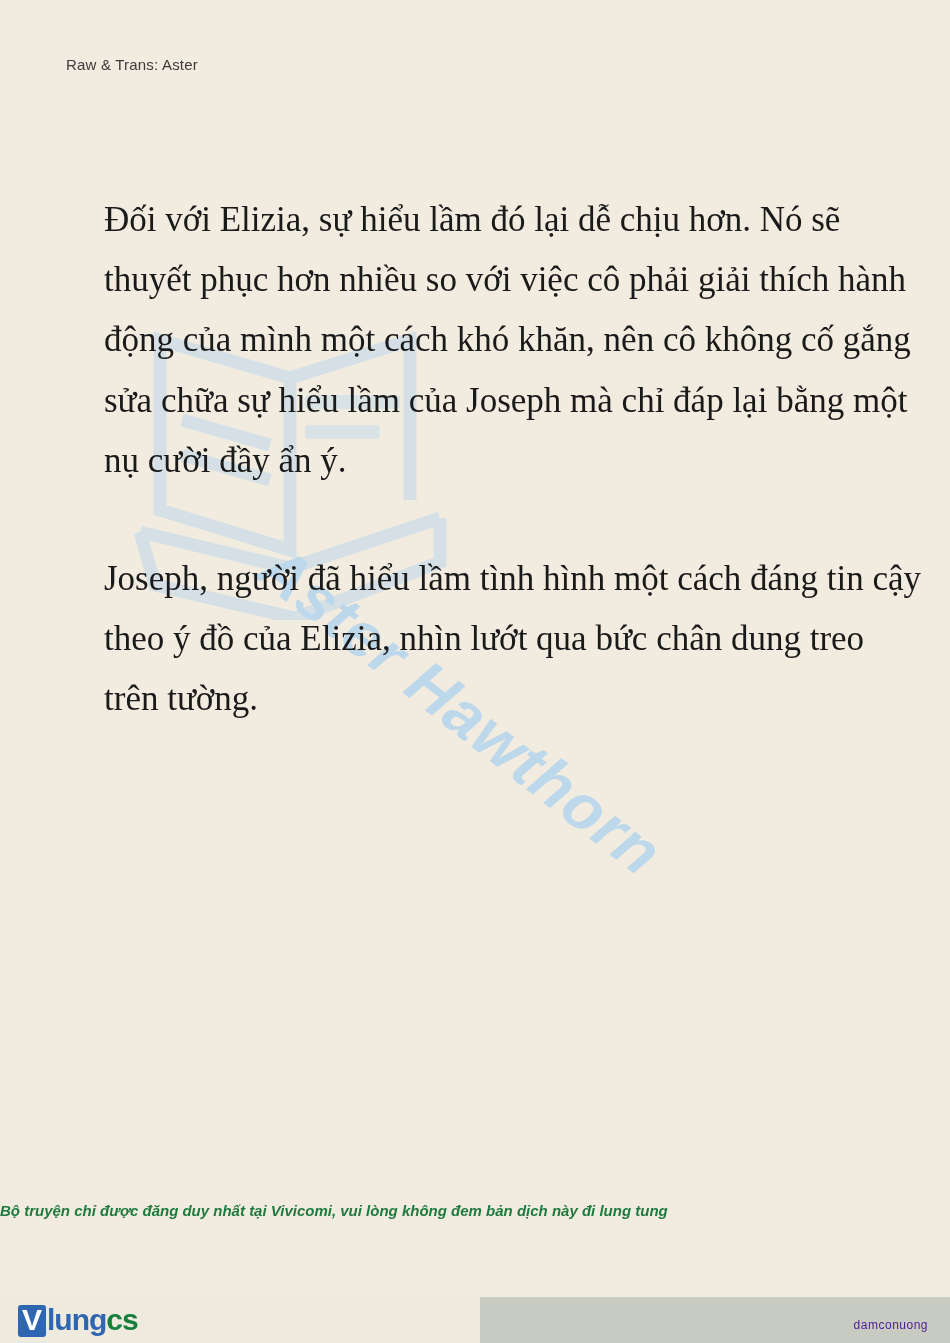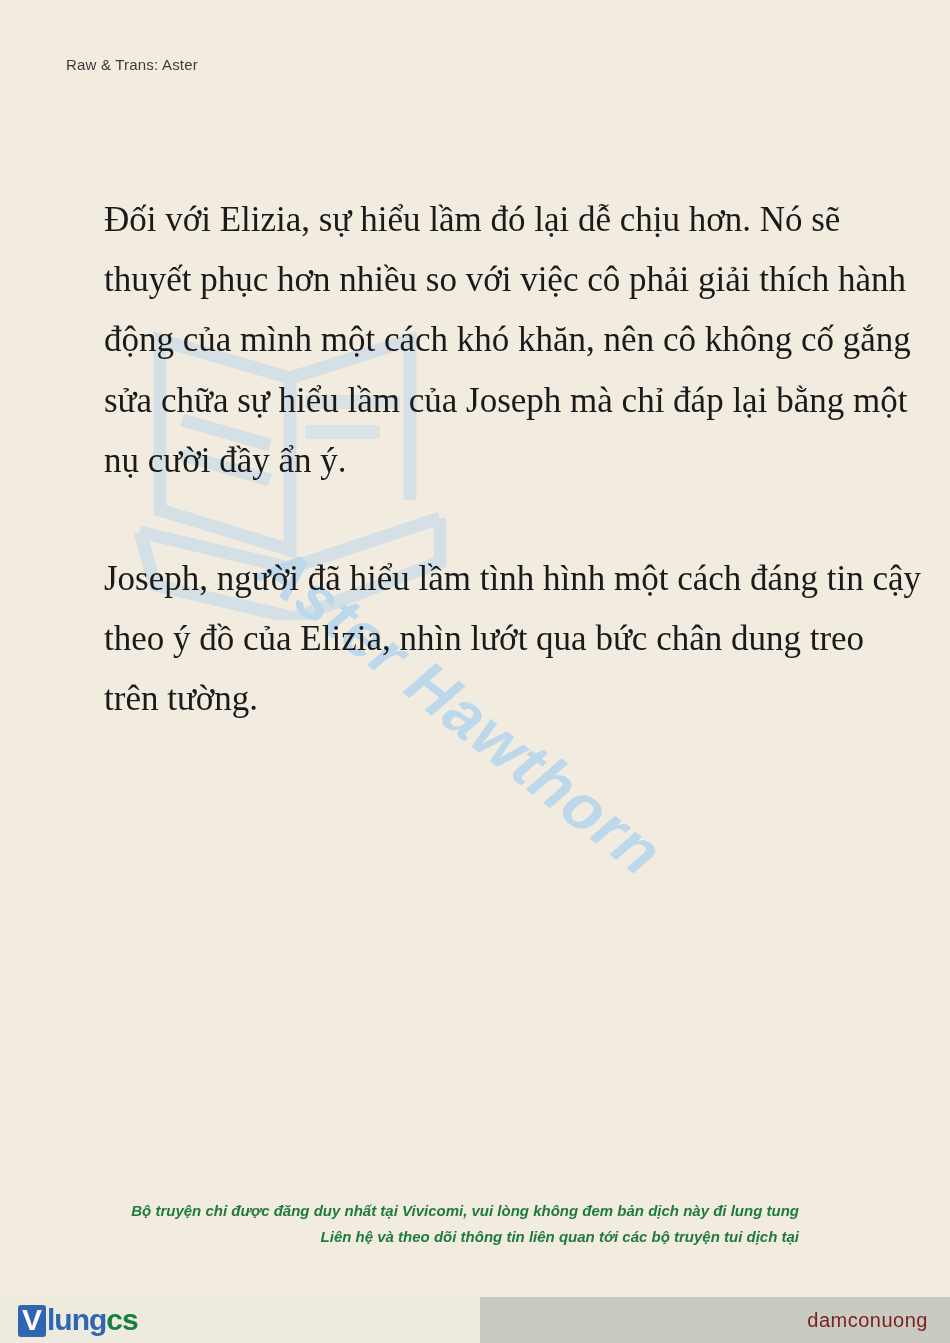--- a/index.html
+++ b/index.html
@@ -84,21 +84,21 @@
     text-align: left;
   }
   .para:last-child { margin-bottom: 0; }
 
   
   .note {
     position: absolute;
     left: 0;
     top: 1198px;
     width: 799px;
-    text-align: right;
+    text-align: left;
     z-index: 2;
   }
   .note-line {
     font-family: "Liberation Sans", sans-serif;
     font-size: 15px;
     font-weight: bold;
     font-style: italic;
     color: #1f7a3d;
     line-height: 1.75;
   }
@@ -151,22 +151,22 @@
     line-height: 1;
   }
   .logo .rest { color: #2f66b2; }
   .logo .y { color: #15803d; }
 
   .bar-right-text {
     position: absolute;
     right: 22px;
     bottom: 11px;
     font-family: "Liberation Sans", sans-serif;
-    font-size: 20px;
-    color: #7f1d1d;
+    font-size: 12px;
+    color: #4c1d95;
     letter-spacing: 0.5px;
   }
 </style>
 </head>
 <body>
 
 <div class="page">
 
   <div class="credit">Raw &amp; Trans: Aster</div>
 
@@ -190,21 +190,20 @@
     <div class="wm-text">Aster Hawthorn</div>
   </div>
 
   <div class="content">
     <p class="para">Đối với Elizia, sự hiểu lầm đó lại dễ chịu hơn. Nó sẽ thuyết phục hơn nhiều so với việc cô phải giải thích hành động của mình một cách khó khăn, nên cô không cố gắng sửa chữa sự hiểu lầm của Joseph mà chỉ đáp lại bằng một nụ cười đầy ẩn ý.</p>
     <p class="para">Joseph, người đã hiểu lầm tình hình một cách đáng tin cậy theo ý đồ của Elizia, nhìn lướt qua bức chân dung treo trên tường.</p>
   </div>
 
   <div class="note">
     <div class="note-line">Bộ truyện chỉ được đăng duy nhất tại Vivicomi, vui lòng không đem bản dịch này đi lung tung</div>
-    <div class="note-line">Liên hệ và theo dõi thông tin liên quan tới các bộ truyện tui dịch tại</div>
   </div>
 
   <div class="bottom-bar">
     <div class="bar-left"></div>
     <div class="bar-right"></div>
     <div class="logo">
       <span class="v">V</span>
         <span class="rest">lung</span>
         <span class="y">cs</span>
     </div>

